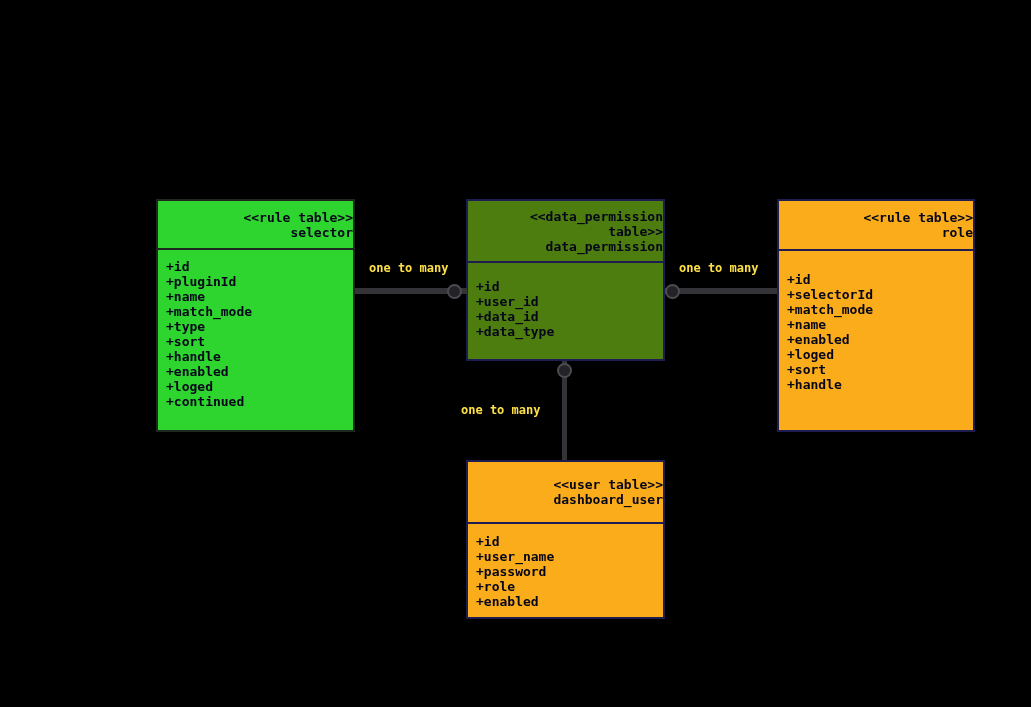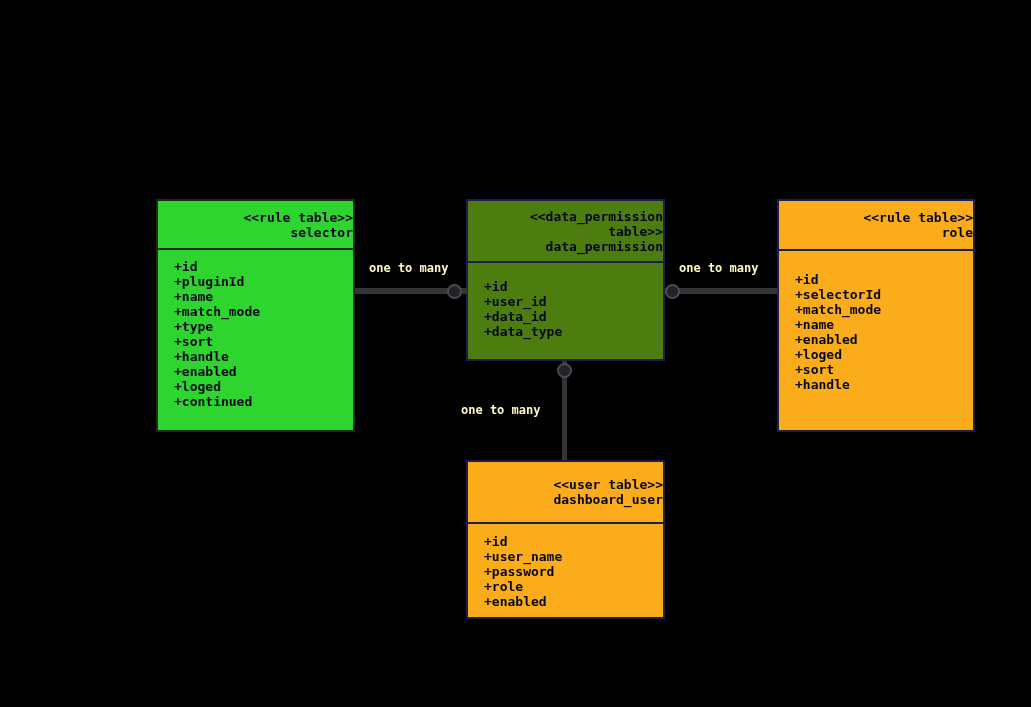--- a/index.html
+++ b/index.html
@@ -18,31 +18,31 @@
   .entity.green{background:#2ED52E;border-color:#1f271f;}
   .entity.yellow{background:#4d7c0f;border-color:#1d1d52;}
   .entity.orange{background:#FBAC1A;border-color:#1d1d52;}
   .entity-header{
     text-align:right;display:flex;flex-direction:column;justify-content:center;
     font-size:13px;font-weight:bold;line-height:15px;
     border-bottom:2px solid #1d1d52;flex:0 0 auto;box-sizing:border-box;
   }
   .green .entity-header{border-bottom-color:#1f271f;}
   .entity-body{
-    flex:1 1 auto;padding-left:16px;font-size:13px;font-weight:bold;line-height:15px;
+    flex:1 1 auto;padding-left:8px;font-size:13px;font-weight:bold;line-height:15px;
     box-sizing:border-box;
   }
   .field{white-space:pre;}
   .edge{position:absolute;background:#343438;}
   .ball{
     position:absolute;width:11px;height:11px;border-radius:50%;
     background:#232327;border:2px solid #4b4b52;
   }
   .edge-label{
-    position:absolute;color:#fef9c3;font-size:12px;font-weight:bold;
+    position:absolute;color:#fde047;font-size:12px;font-weight:bold;
     white-space:nowrap;line-height:14px;
   }
 </style>
 </head>
 <body>
 
 <div class="canvas">
 
   <div class="entity green" style="left:156px;top:199px;width:199px;height:233px;">
     <div class="entity-header" style="height:49px;">

